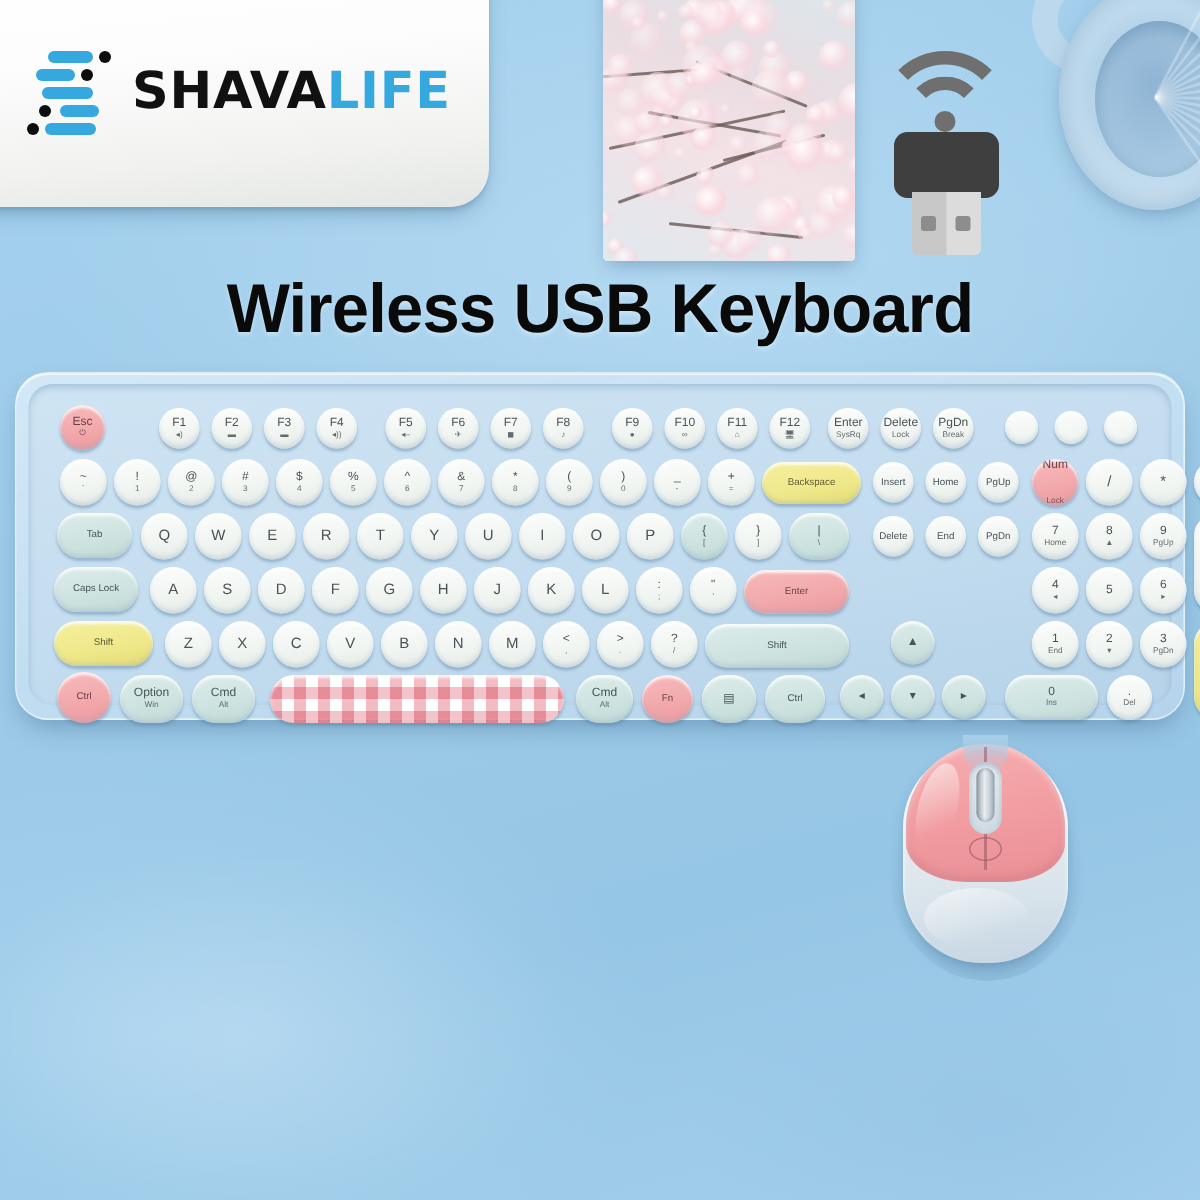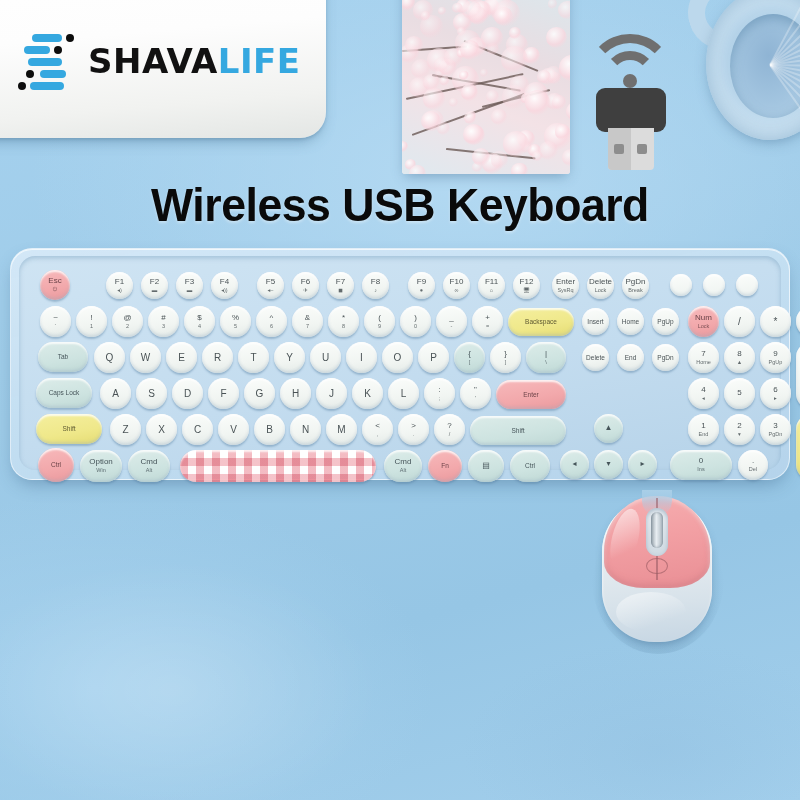--- a/index.html
+++ b/index.html
@@ -468,21 +468,21 @@
         </div>
         <div class="key c-white lbl" style="left: 572px; top: 60px; width: 27px; height: 27px;">
           <span class="k1">Insert</span>
         </div>
         <div class="key c-white lbl" style="left: 607px; top: 60px; width: 27px; height: 27px;">
           <span class="k1">Home</span>
         </div>
         <div class="key c-white lbl" style="left: 642px; top: 60px; width: 27px; height: 27px;">
           <span class="k1">PgUp</span>
         </div>
-        <div class="key c-pink" style="left: 678px; top: 58px; width: 31px; height: 31px;">
+        <div class="key c-pink" style="left: 678px; top: 58px; width: 31px; height: 31px; justify-content: space-between;">
           <span class="k1">Num</span>
           <span class="k2">Lock</span>
         </div>
         <div class="key c-white big" style="left: 714px; top: 58px; width: 31px; height: 31px;">
           <span class="k1">/</span>
         </div>
         <div class="key c-white big" style="left: 750px; top: 58px; width: 31px; height: 31px;">
           <span class="k1">*</span>
         </div>
         <div class="key c-mint wide lbl" style="left: 28px; top: 94px; width: 50px; height: 30px;">

